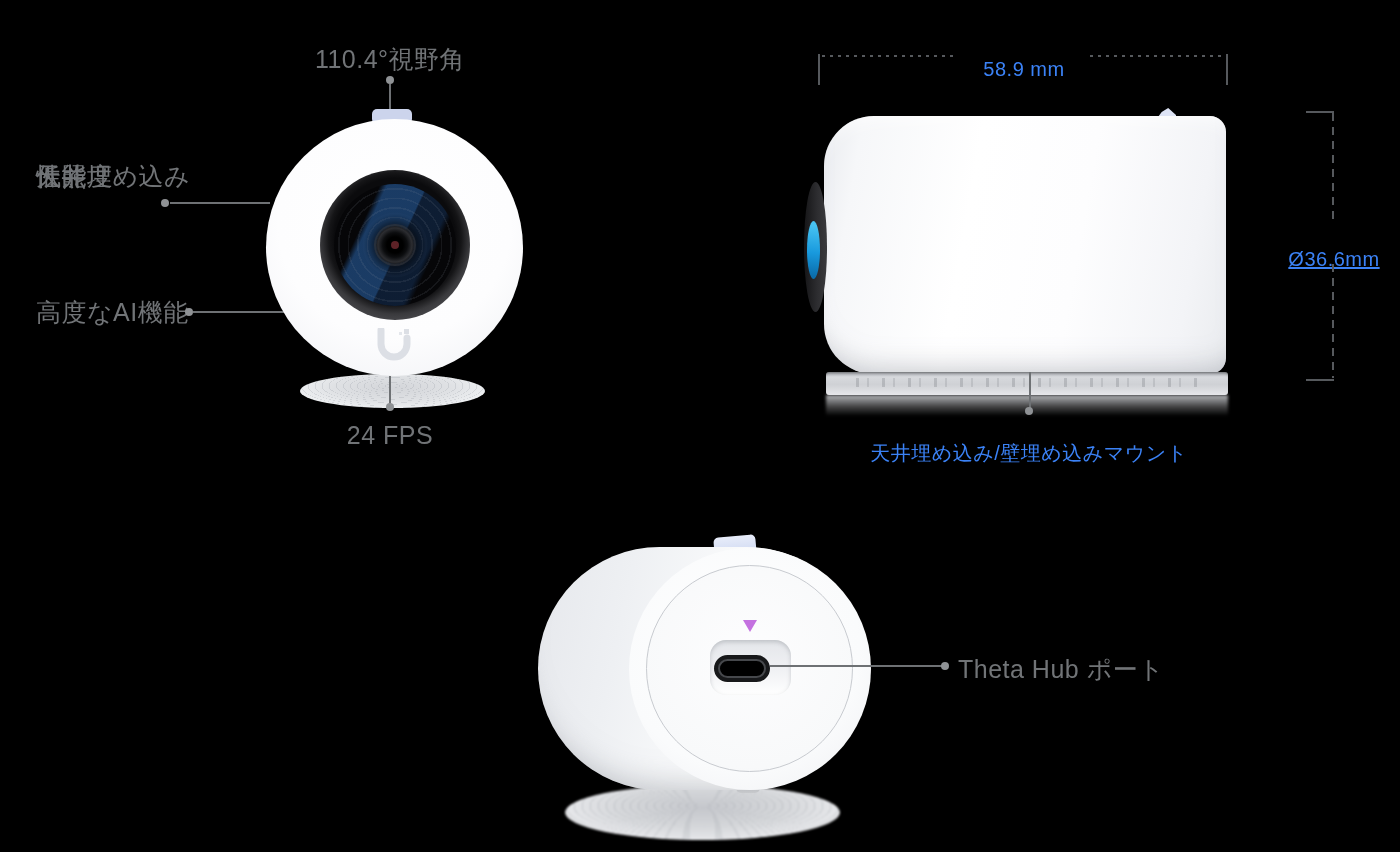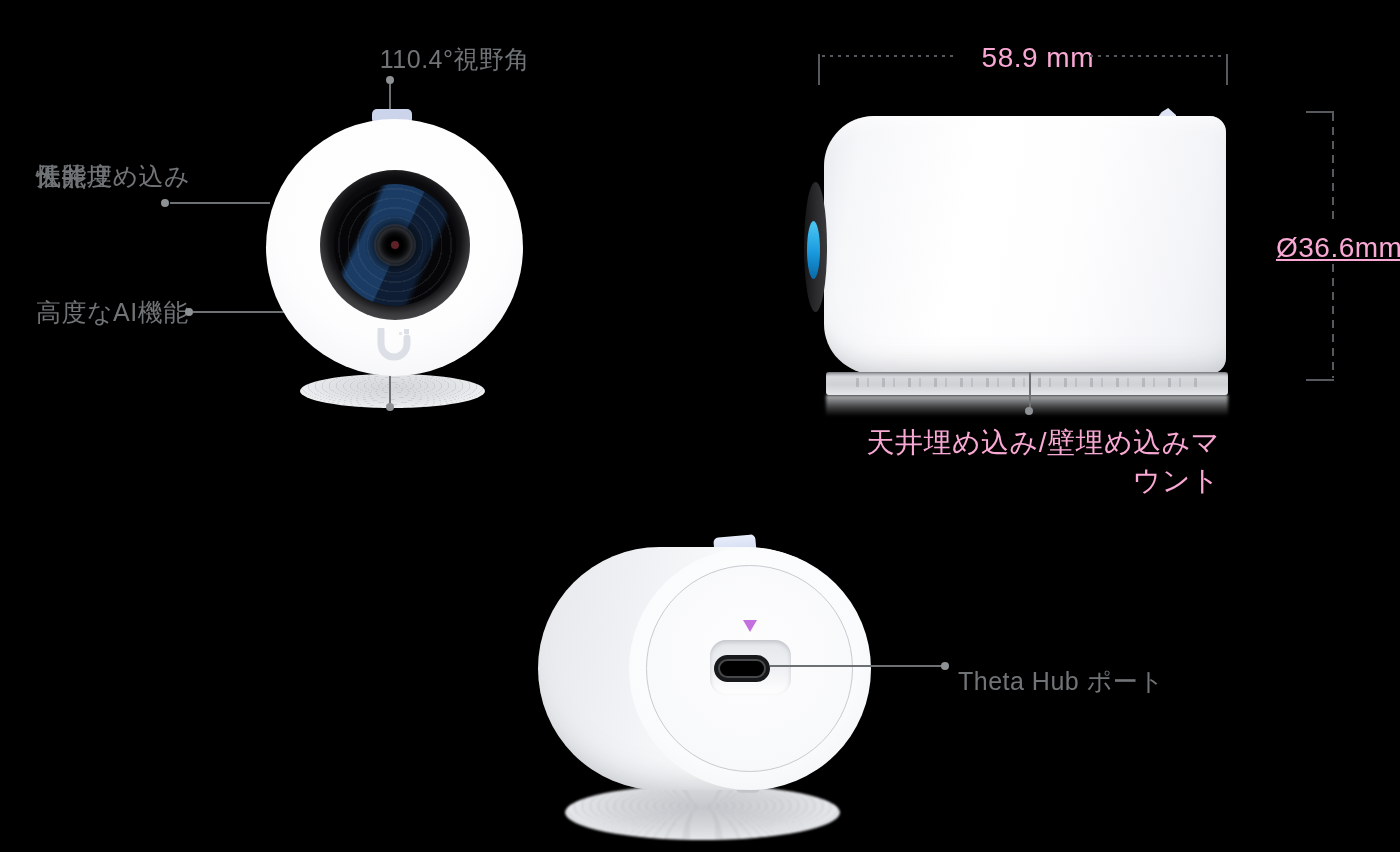--- a/index.html
+++ b/index.html
@@ -4,22 +4,22 @@
 <style>
   html,body{margin:0;padding:0;background:#000;}
   #stage{
     position:relative;width:1400px;height:852px;background:#000;overflow:hidden;
     font-family:"Liberation Sans","DejaVu Sans",sans-serif;
   }
   #stage *{position:absolute;box-sizing:border-box;}
 
   
   .ann-text{color:#717477;font-size:25px;line-height:34px;letter-spacing:.5px;}
-  .dim-text{color:#f9a8d4;font-size:28px;letter-spacing:.5px;}
-  .center{text-align:right;}
+  .dim-text{color:#3b82f6;font-size:20px;letter-spacing:.5px;margin-top:16px;}
+  .center{text-align:center;}
 
   
   .lline{background:#6e7174;}
   .ldot{width:8px;height:8px;border-radius:50%;background:#8f9295;}
 
   
   .fov-label{left:250px;top:42px;width:280px;}
   .fov-dot{left:386px;top:76px;}
   .fov-line{left:389px;top:84px;width:2px;height:33px;}
   .front-tab{left:372px;top:109px;width:40px;height:15px;border-radius:5px;background:#ccd4ec;z-index:1;}
@@ -158,21 +158,21 @@
     background:linear-gradient(#9da1a7, #c8cacd);
   }
   .rear-base{
     left:565px;top:785px;width:275px;height:55px;border-radius:50%;z-index:0;filter:blur(1px);
     background:
       repeating-radial-gradient(ellipse at 50% 38%, rgba(140,145,153,.3) 0 1px, transparent 1px 8px),
       radial-gradient(ellipse at 50% 42%, #c5c7cc 0%, #d5d7da 42%, #e6e7ea 70%, rgba(246,246,248,0) 98%);
   }
   .port-line{left:770px;top:665px;width:173px;height:2px;z-index:6;}
   .port-dot{left:941px;top:662px;z-index:6;}
-  .port-label{left:958px;top:652px;width:260px;margin-top:12px;}
+  .port-label{left:958px;top:652px;width:260px;}
 </style>
 </head>
 <body>
 
 <div id="stage">
 
   <div style="position:static;">
     <div class="ann-text center fov-label">110.4°視野角</div>
     <div class="ldot fov-dot"></div>
     <div class="lline fov-line"></div>
@@ -192,20 +192,21 @@
     <svg class="u-logo" width="38" height="34" viewBox="0 0 38 34">
       <path d="M6 2 V16 A13 13 0 0 0 32 16 V10" fill="none" stroke="#dcdfe5" stroke-width="7" stroke-linecap="round"></path>
       <rect x="29" y="1" width="5" height="5" fill="#dcdfe5"></rect>
       <rect x="24" y="4" width="3" height="3" fill="#e4e7ec"></rect>
     </svg>
 
     <div class="front-base"></div>
     <div class="lline res-line"></div>
     <div class="ldot res-dot"></div>
     <div class="ann-text center res-label">
+      <span style="position:static;display:block;">24 FPS</span>
     </div>
 
     <div class="ann-text lowlight-label">
       <span>天井埋め込み</span>
       <span>低照度</span>
       <span>性能</span>
     </div>
     <div class="ldot lowlight-dot"></div>
     <div class="lline lowlight-line"></div>
 

